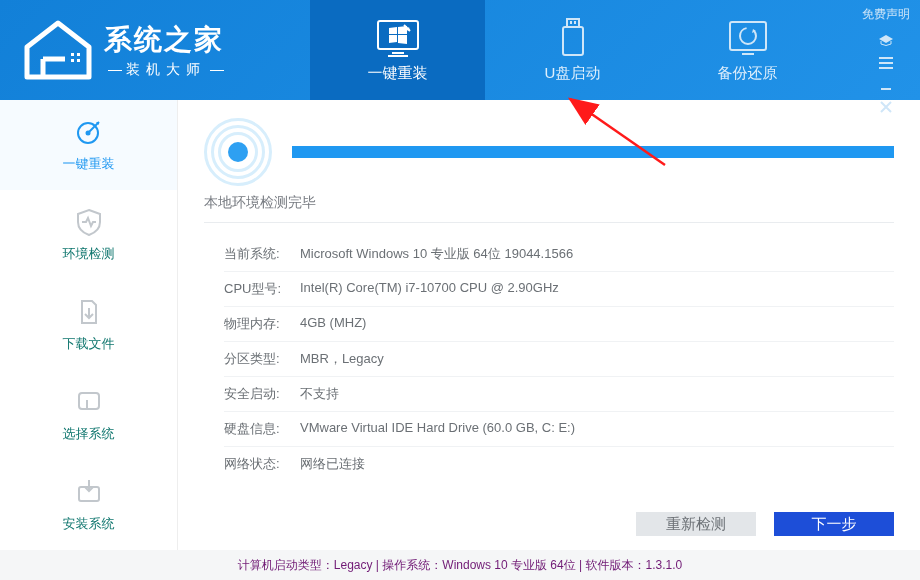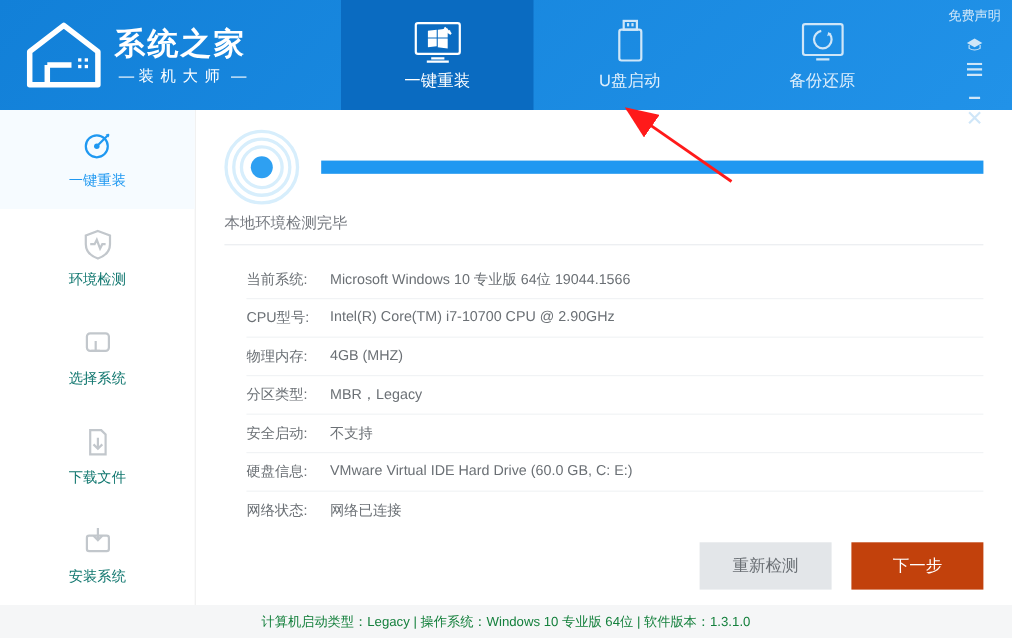--- a/index.html
+++ b/index.html
@@ -40,25 +40,25 @@
 .progress-fill { position: absolute; left: 0; top: 0; bottom: 0; width: 100%; background: #1f98f1; }
 .scan-status { margin-top: 8px; color: #767a80; font-size: 14px; border-bottom: 1px solid #e9ecef; padding-bottom: 10px; }
 
 .info-list { margin-left: 20px; margin-top: 14px; }
 .info-row { display: flex; padding: 8px 0; font-size: 13px; border-bottom: 1px solid #f0f2f4; }
 .info-row:last-child { border-bottom: none; }
 .info-key { width: 76px; color: #6b7075; }
 .info-val { color: #6b7075; }
 
 .action-row { position: absolute; right: 26px; bottom: 14px; display: flex; gap: 18px; }
-.btn { width: 120px; height: 43px; display: flex; align-items: center; justify-content: center; font-size: 15px; cursor: pointer; border: none; }
+.btn { width: 120px; height: 24px; display: flex; align-items: center; justify-content: center; font-size: 15px; cursor: pointer; border: none; }
 .btn-gray { background: #e3e6e9; color: #6b7075; }
-.btn-blue { background: #c2410c; color: #fff; font-family: Liberation Serif, serif; }
-
-.footer { height: 30px; background: #f5f6f7; color: #15803d; font-size: 12px; display: flex; align-items: center; justify-content: center; }
+.btn-blue { background: #1d4ed8; color: #fff; font-family: Liberation Serif, serif; }
+
+.footer { height: 30px; background: #f5f6f7; color: #701a75; font-size: 12px; display: flex; align-items: center; justify-content: center; }
 
 .arrow { position: absolute; left: 420px; top: 95px; pointer-events: none; }
 </style>
 </head>
 <body>
 
 <div class="header">
   <div class="logo-block">
     <div class="logo-icon">
       <svg width="78" height="62" viewBox="0 0 78 62">
@@ -152,32 +152,32 @@
     </div>
     <div class="side-item">
       <svg width="30" height="30" viewBox="0 0 30 30">
           <path d="M15 3 L26 7 L26 15 Q26 24 15 28 Q4 24 4 15 L4 7 Z" fill="none" stroke="#c2c7cc" stroke-width="2"></path>
           <path d="M8 15 L12 15 L14 11 L17 19 L19 15 L22 15" fill="none" stroke="#c2c7cc" stroke-width="2"></path>
         </svg>
       <span class="side-label">环境检测</span>
     </div>
     <div class="side-item">
       <svg width="30" height="30" viewBox="0 0 30 30">
+          <path d="M8 4 L18 4 L22 8 L22 26 L8 26 Z" fill="none" stroke="#c2c7cc" stroke-width="2"></path>
+          <path d="M15 11 L15 20 M11 17 L15 21 L19 17" fill="none" stroke="#c2c7cc" stroke-width="2"></path>
+        </svg>
+      <span class="side-label">下载文件</span>
+    </div>
+    <div class="side-item">
+      <svg width="30" height="30" viewBox="0 0 30 30">
           <rect x="5" y="6" width="20" height="16" rx="3" fill="none" stroke="#c2c7cc" stroke-width="2"></rect>
           <path d="M13 13 L13 22" stroke="#c2c7cc" stroke-width="2"></path>
           <path d="M9 22 L17 22" stroke="#c2c7cc" stroke-width="2"></path>
         </svg>
       <span class="side-label">选择系统</span>
-    </div>
-    <div class="side-item">
-      <svg width="30" height="30" viewBox="0 0 30 30">
-          <path d="M8 4 L18 4 L22 8 L22 26 L8 26 Z" fill="none" stroke="#c2c7cc" stroke-width="2"></path>
-          <path d="M15 11 L15 20 M11 17 L15 21 L19 17" fill="none" stroke="#c2c7cc" stroke-width="2"></path>
-        </svg>
-      <span class="side-label">下载文件</span>
     </div>
     <div class="side-item">
       <svg width="30" height="30" viewBox="0 0 30 30">
           <rect x="5" y="10" width="20" height="14" rx="2" fill="none" stroke="#c2c7cc" stroke-width="2"></rect>
           <path d="M15 3 L15 14 M11 10 L15 14 L19 10" fill="none" stroke="#c2c7cc" stroke-width="2"></path>
         </svg>
       <span class="side-label">安装系统</span>
     </div>
   </div>
 

